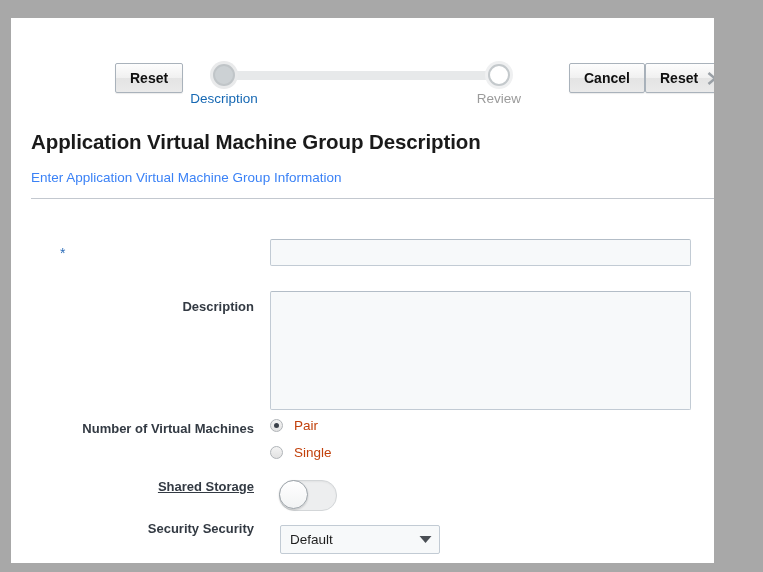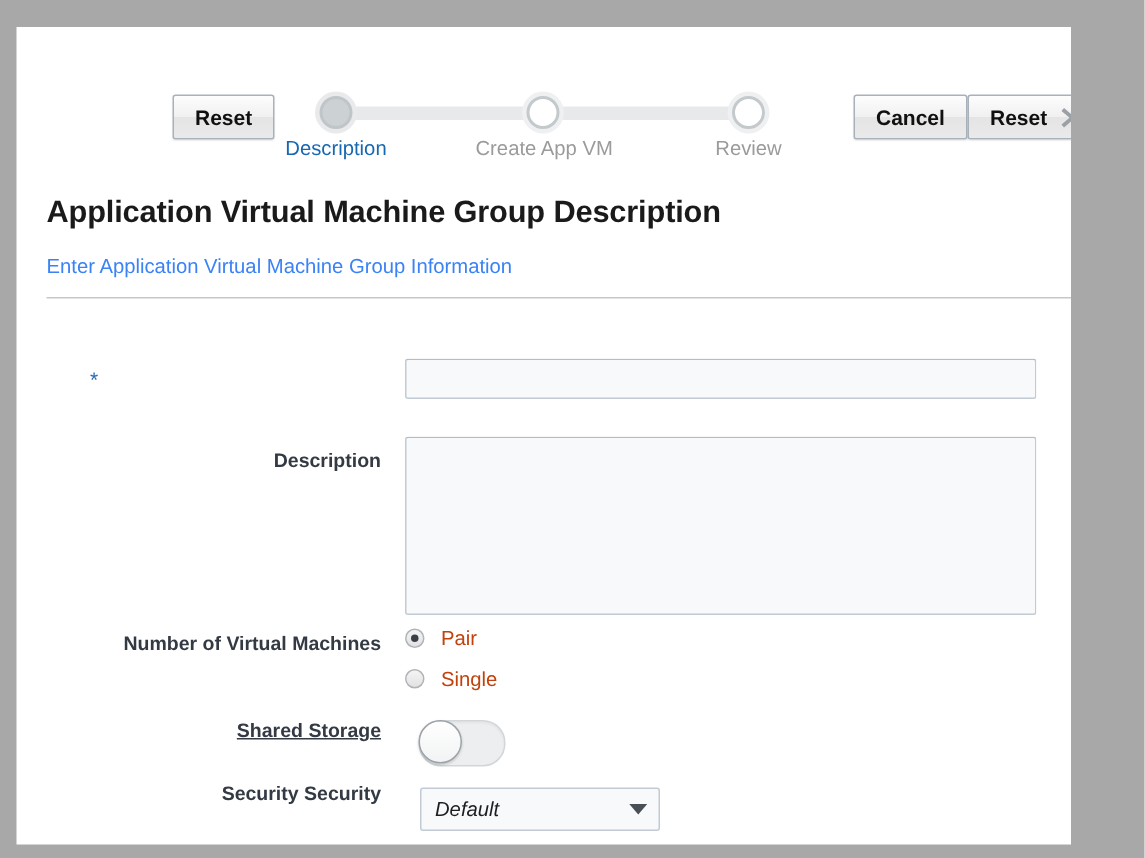--- a/index.html
+++ b/index.html
@@ -306,21 +306,20 @@
     left: 269px;
     top: 507px;
     width: 160px;
     height: 29px;
     background: #f7f9fa;
     border: 1px solid #c2cbd4;
     border-radius: 2px;
     display: flex;
     align-items: center;
     cursor: pointer;
-    font-style: italic;
   }
   #security-profile-select .sel-value {
     flex: 1;
     padding-left: 9px;
     font-size: 13.5px;
     color: #1e1e1e;
   }
   #security-profile-select .sel-arrow {
     width: 28px;
     text-align: center;
@@ -352,24 +351,20 @@
     </div>
 
     <div class="train">
       <div class="train-line"></div>
 
       <div class="step step-1">
         <div class="node active"></div>
         <div class="step-label current">Description</div>
       </div>
 
-      <div class="step step-2">
-        <div class="node"></div>
-        <div class="step-label">Create App VM</div>
-      </div>
 
       <div class="step step-3">
         <div class="node"></div>
         <div class="step-label">Review</div>
       </div>
     </div>
   </div>
 
   <div id="page-title">Application Virtual Machine Group Description</div>
   <div id="page-subtitle">Enter Application Virtual Machine Group Information</div>

